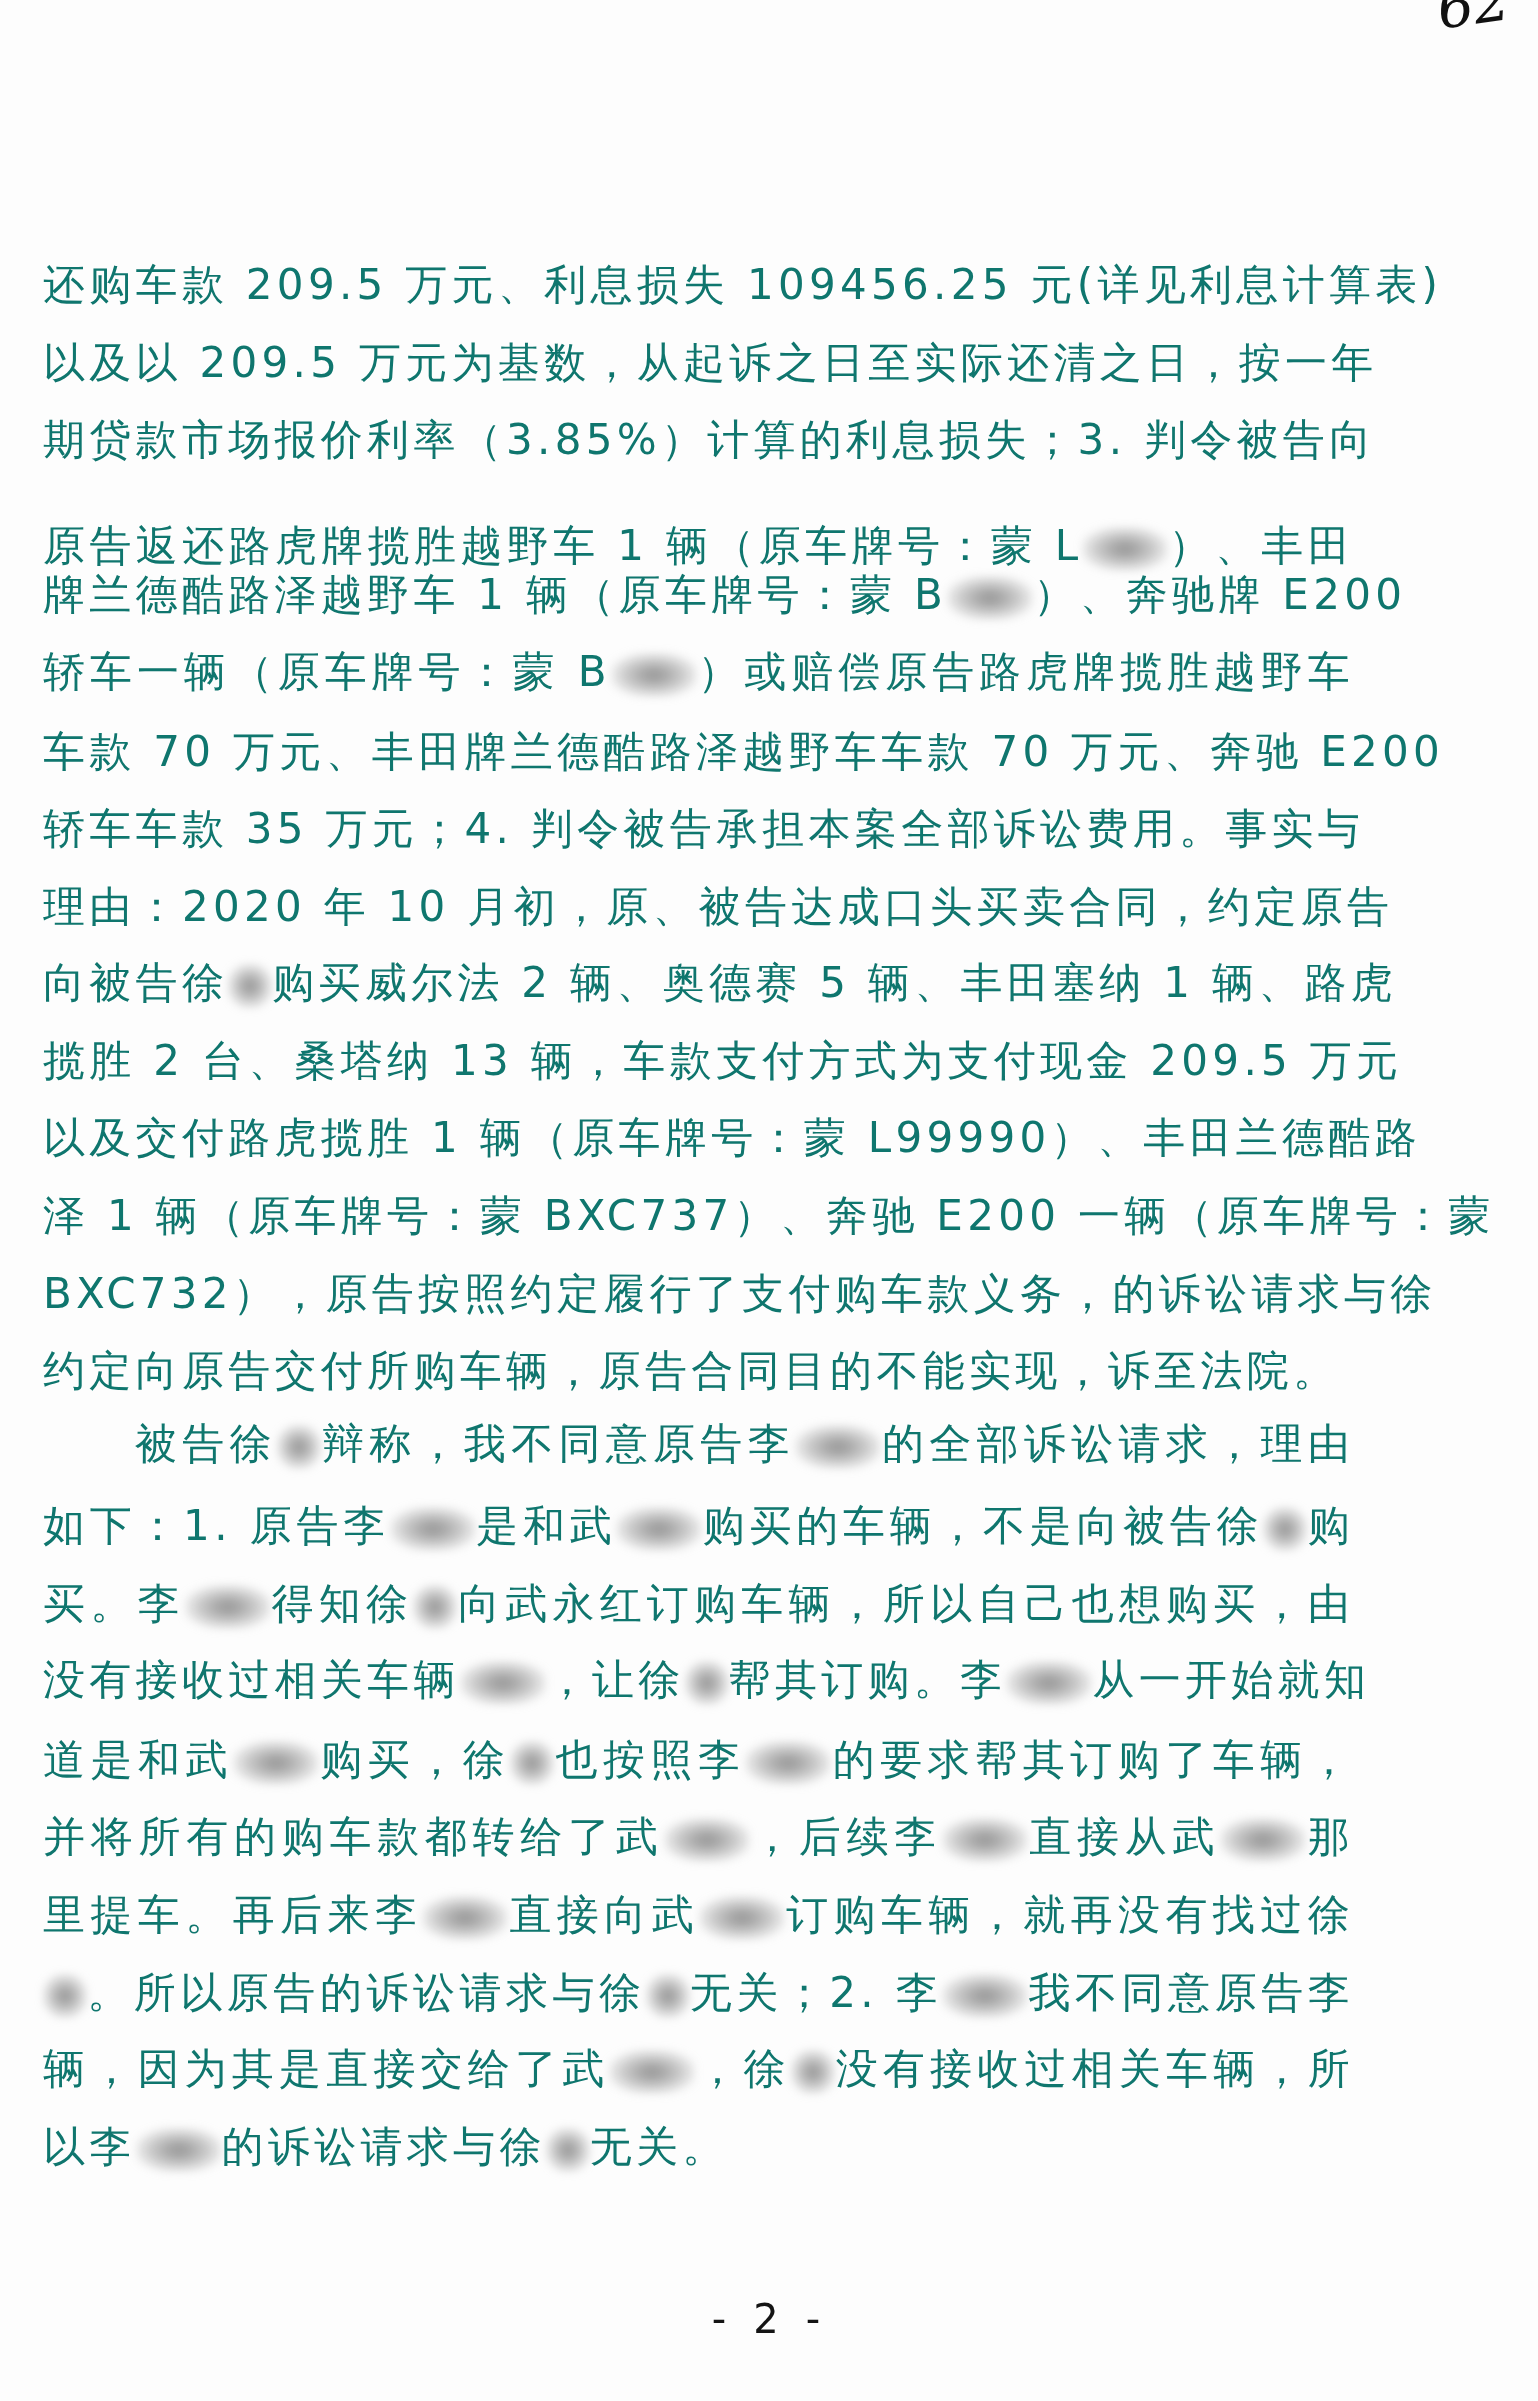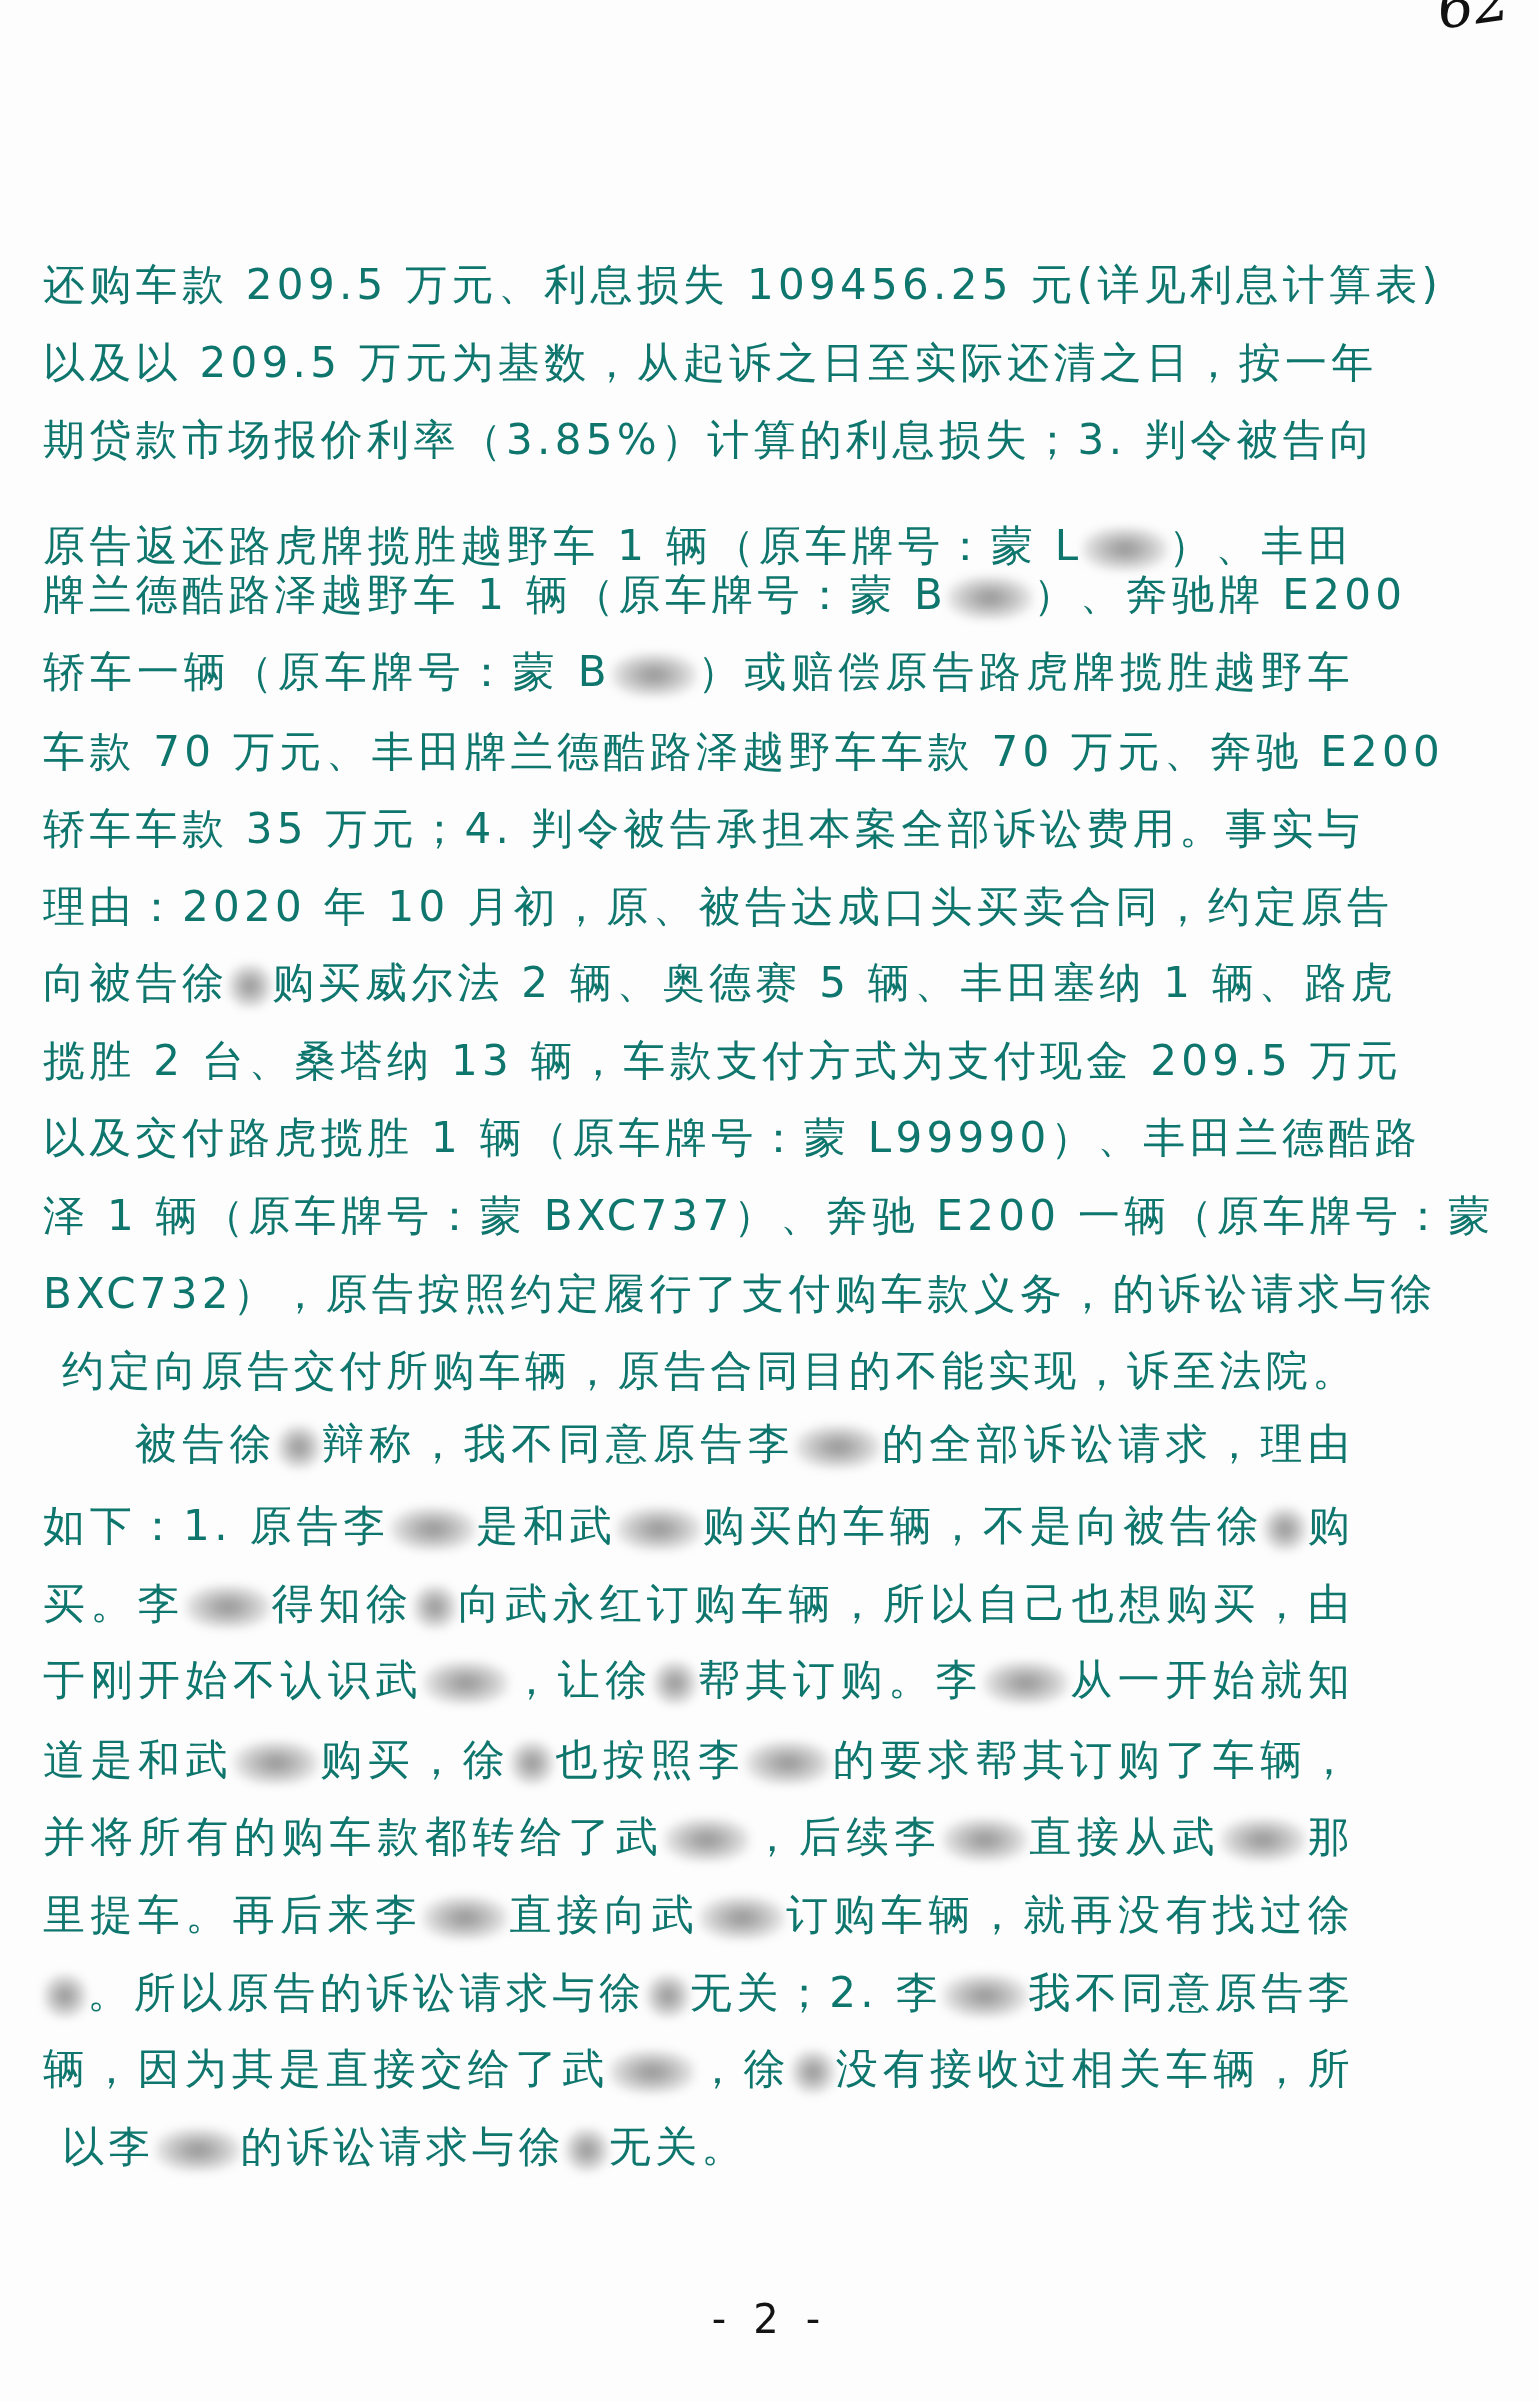--- a/index.html
+++ b/index.html
@@ -6,21 +6,21 @@
   body { width: 1539px; height: 2401px; position: relative; overflow: hidden; }
   .page { position: absolute; left: 0; top: 0; width: 1539px; height: 2401px; background: #fdfdfd; }
   .handwritten-note { position: absolute; right: 29px; top: -29px; font-family: "DejaVu Serif", serif; font-style: italic; font-size: 57px; color: #111; transform: rotate(-8deg); }
   .line {
     position: absolute; left: 43px; width: 1311px; height: 57px;
     font-family: "DejaVu Sans", "Liberation Sans", sans-serif;
     font-size: 42px; line-height: 57px; color: #0f766e;
     white-space: nowrap; letter-spacing: 4.3px;
     text-align: justify; text-align-last: justify;
   }
-  .line.last { text-align-last: left; margin-left: 19px; }
+  .line.last { text-align-last: left; }
   .line.indent { padding-left: 92px; width: 1219px; font-family: Liberation Mono, monospace; }
   .redact { display: inline-block; height: 44px; vertical-align: middle; background: radial-gradient(ellipse at center, rgba(110,110,110,0.75) 0%, rgba(160,160,160,0.5) 50%, rgba(255,255,255,0) 80%); filter: blur(4.3px); }
   .r1 { width: 44px; }
   .r2 { width: 86px; }
   .page-number { position: absolute; left: 0; width: 1539px; top: 2296px; text-align: center; font-family: "DejaVu Sans", sans-serif; font-size: 40px; color: #141414; letter-spacing: 7.2px; }
 </style>
 </head>
 <body>
 
 <div class="page">
@@ -57,21 +57,21 @@
     <div class="line indent" style="top:1419px">
       <span>被告徐</span><span class="redact r1"></span><span>辩称，我不同意原告李</span><span class="redact r2"></span><span>的全部诉讼请求，理由</span>
     </div>
     <div class="line" style="top:1497px">
       <span>如下：1. 原告李</span><span class="redact r2"></span><span>是和武</span><span class="redact r2"></span><span>购买的车辆，不是向被告徐</span><span class="redact r1"></span><span>购</span>
     </div>
     <div class="line" style="top:1575px">
       <span>买。李</span><span class="redact r2"></span><span>得知徐</span><span class="redact r1"></span><span>向武永红订购车辆，所以自己也想购买，由</span>
     </div>
     <div class="line" style="top:1651px">
-      <span>于刚开始不认识武</span><span class="redact r2"></span><span>，让徐</span><span class="redact r1"></span><span>帮其订购。李</span><span class="redact r2"></span><span>从一开始就知</span>
+      <span>没有接收过相关车辆</span><span class="redact r2"></span><span>，让徐</span><span class="redact r1"></span><span>帮其订购。李</span><span class="redact r2"></span><span>从一开始就知</span>
     </div>
     <div class="line" style="top:1731px">
       <span>道是和武</span><span class="redact r2"></span><span>购买，徐</span><span class="redact r1"></span><span>也按照李</span><span class="redact r2"></span><span>的要求帮其订购了车辆，</span>
     </div>
     <div class="line" style="top:1808px">
       <span>并将所有的购车款都转给了武</span><span class="redact r2"></span><span>，后续李</span><span class="redact r2"></span><span>直接从武</span><span class="redact r2"></span><span>那</span>
     </div>
     <div class="line" style="top:1886px">
       <span>里提车。再后来李</span><span class="redact r2"></span><span>直接向武</span><span class="redact r2"></span><span>订购车辆，就再没有找过徐</span>
     </div>

